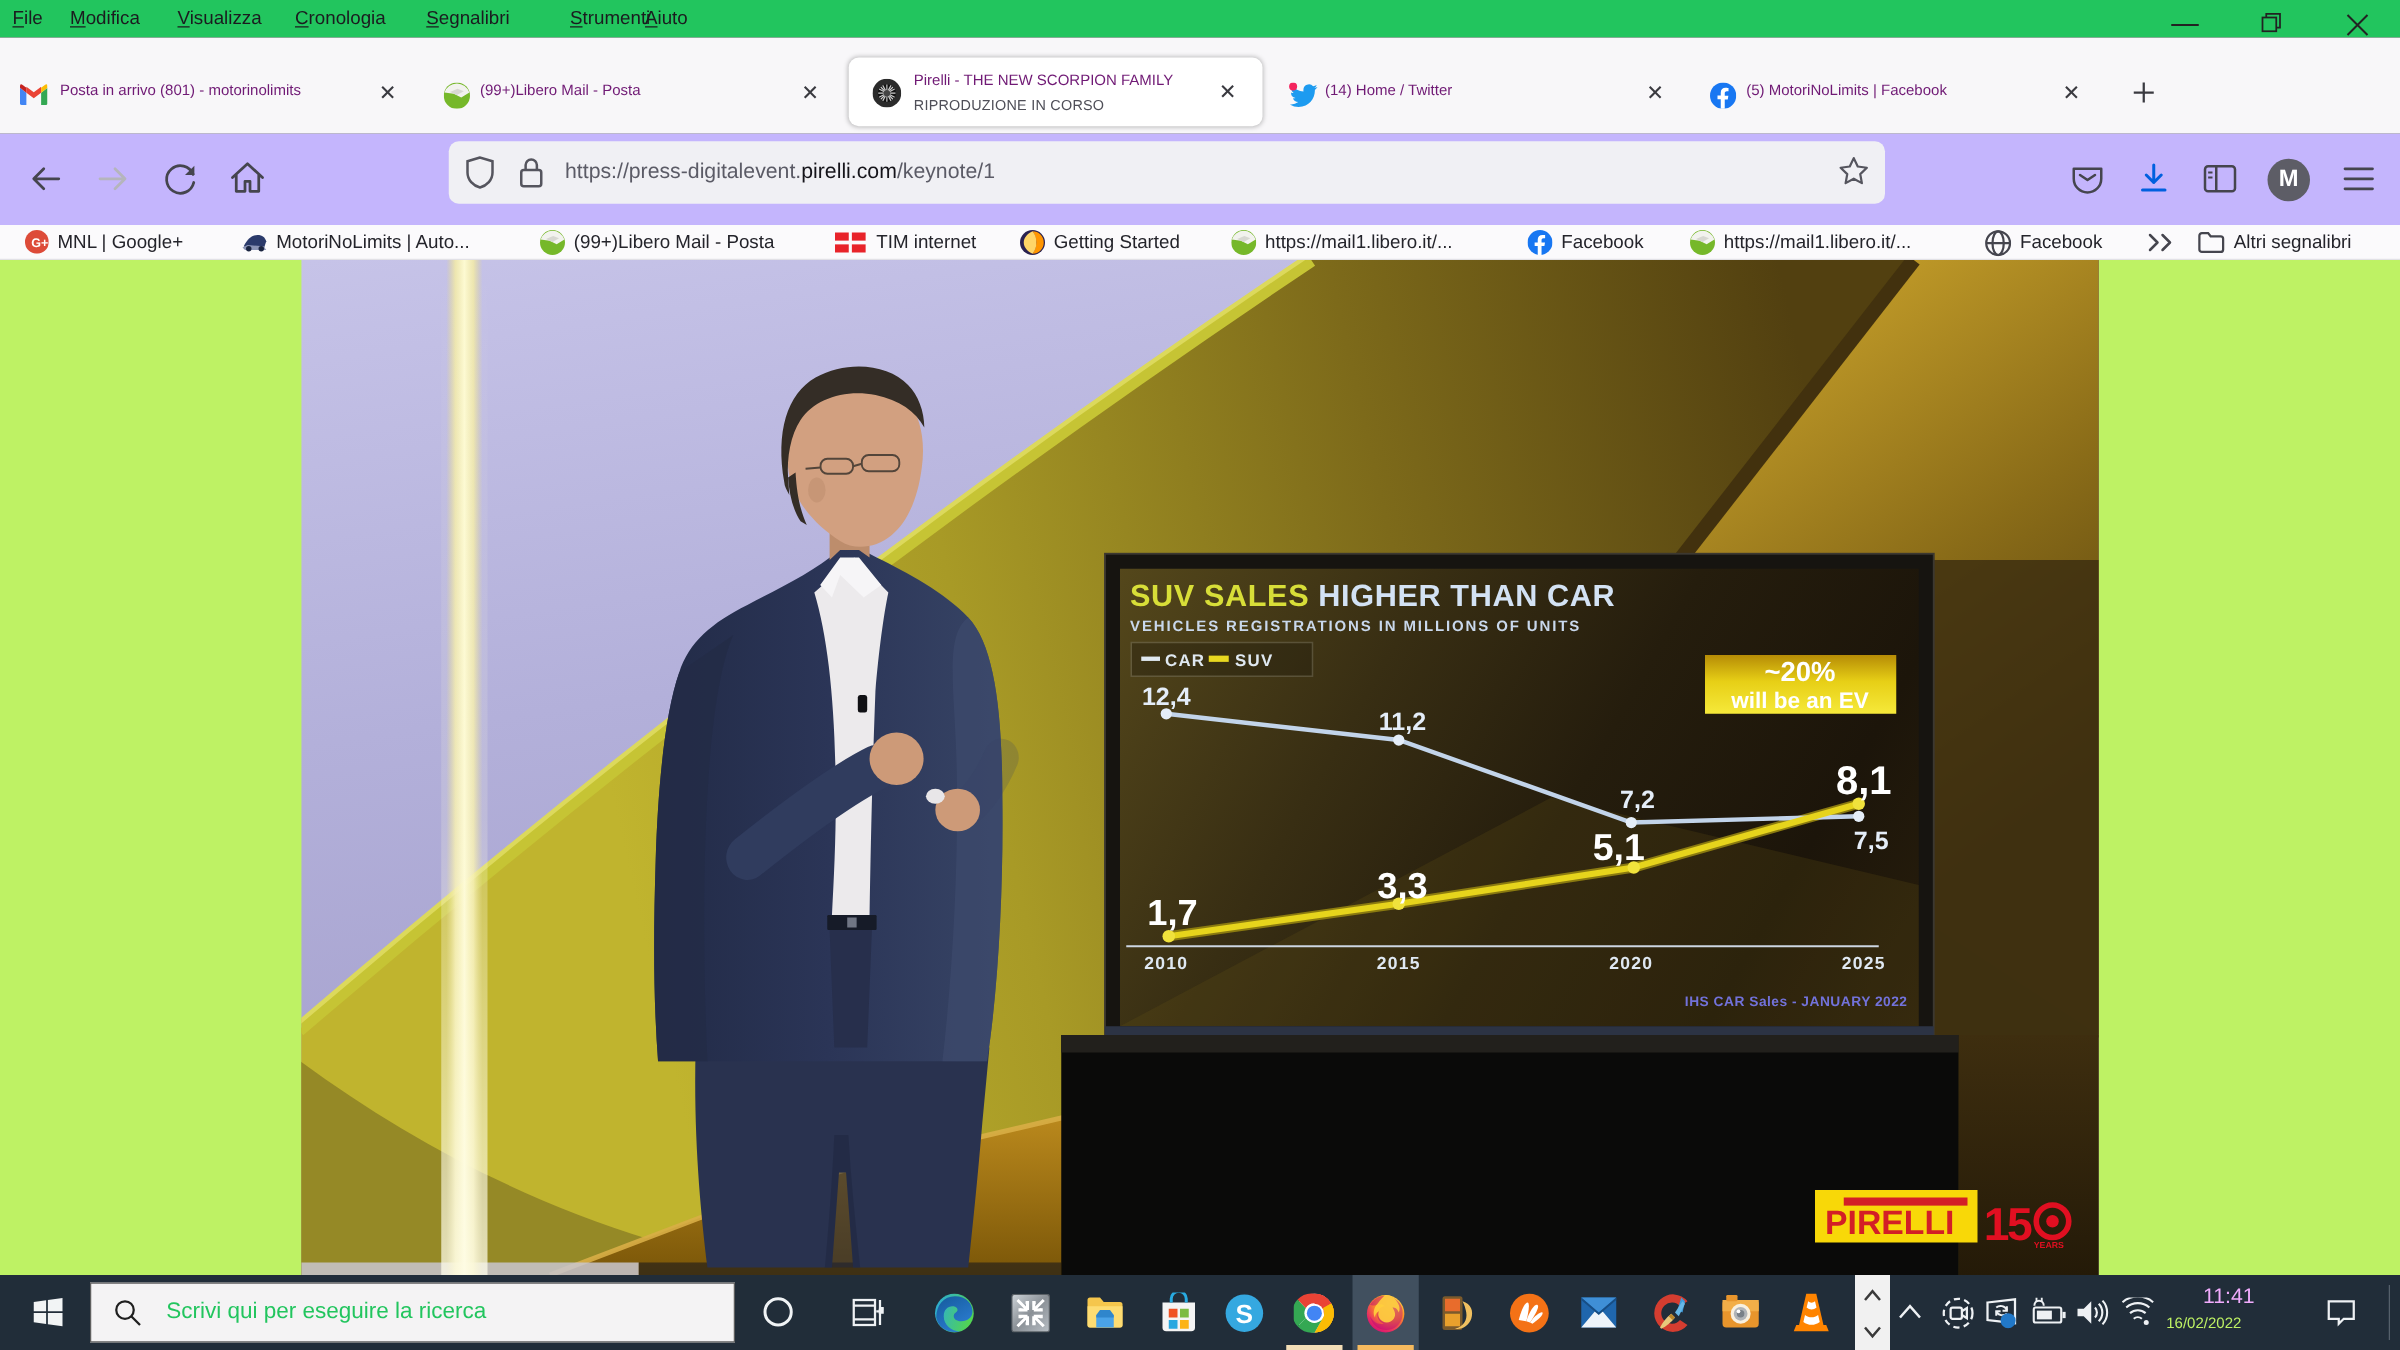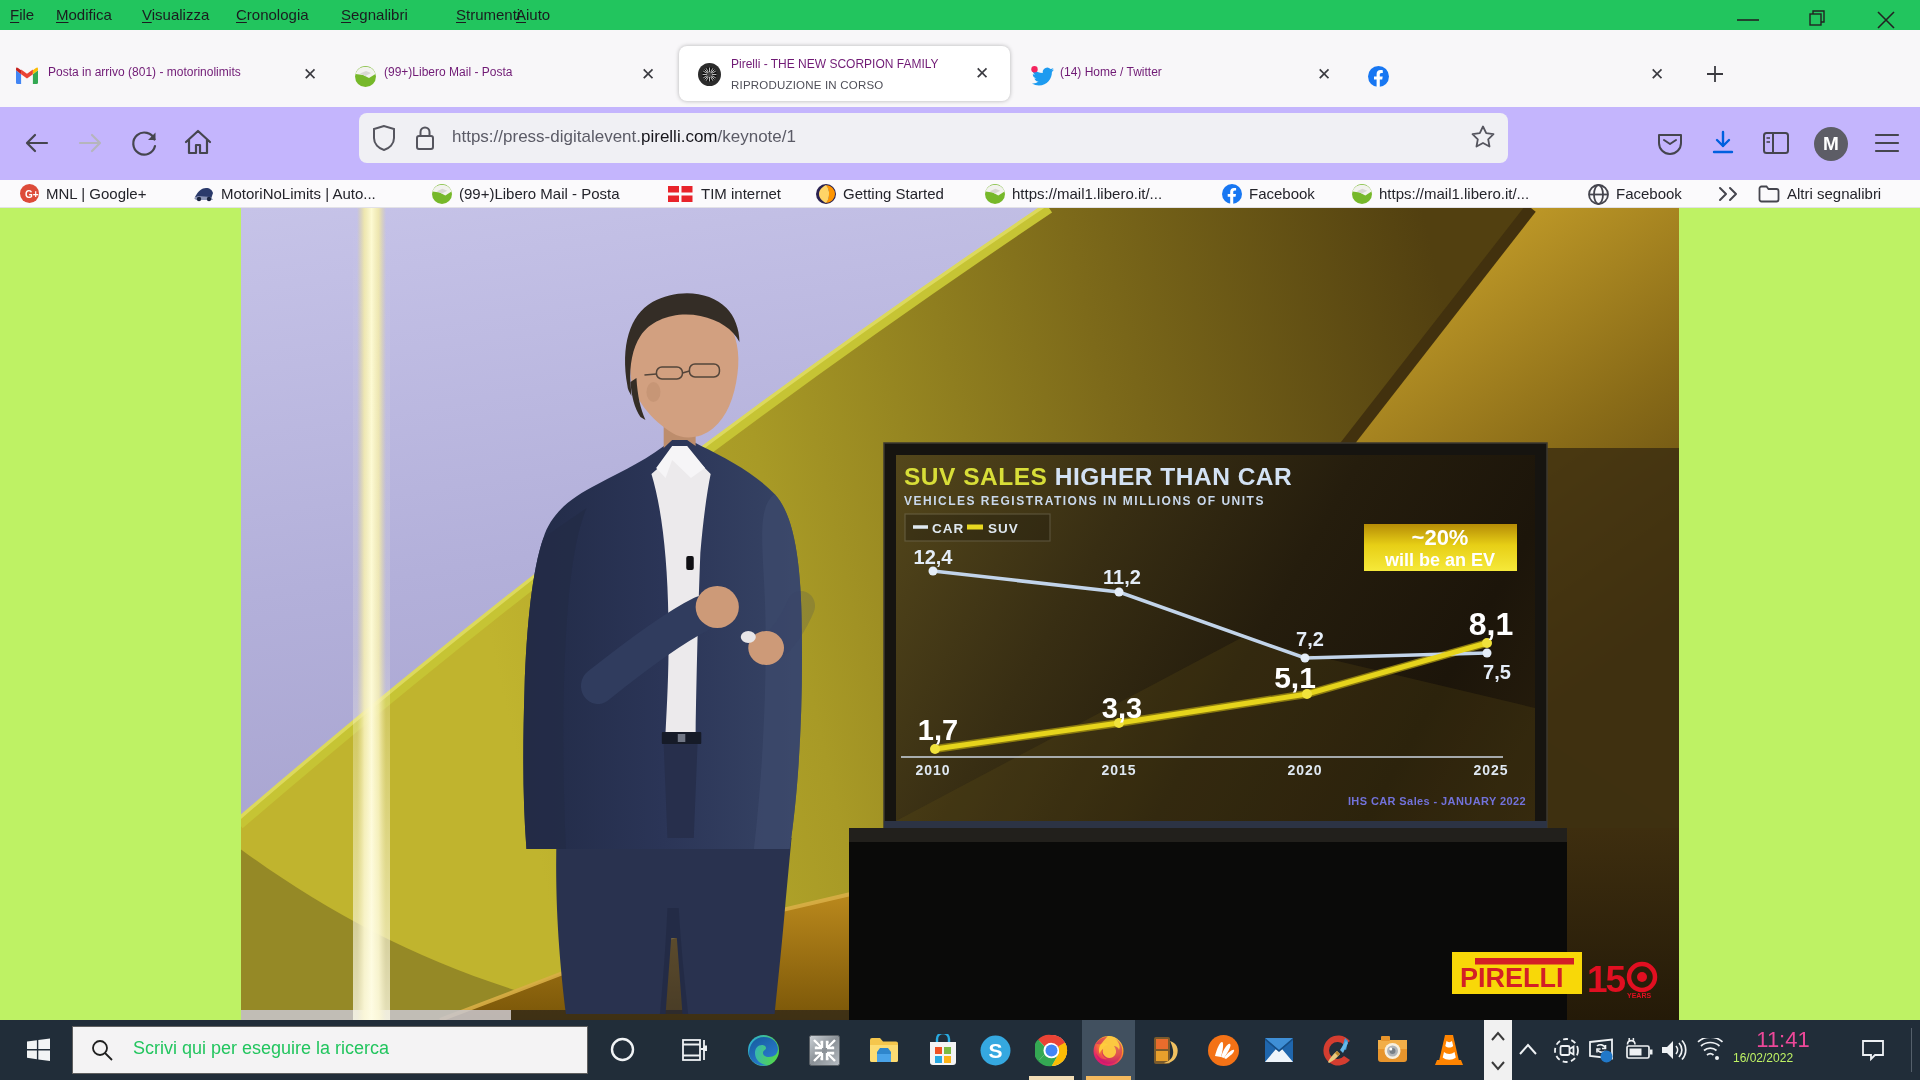--- a/index.html
+++ b/index.html
@@ -82,20 +82,21 @@
   <path d="M23 3.6c-.8.4-1.7.6-2.6.8A4.6 4.6 0 0 0 22.4 1.9c-.9.5-1.9.9-2.9 1.1A4.5 4.5 0 0 0 11.7 6.1c0 .4 0 .7.1 1A12.8 12.8 0 0 1 2.5 2.4a4.5 4.5 0 0 0 1.4 6A4.4 4.4 0 0 1 1.8 7.9v.1a4.5 4.5 0 0 0 3.6 4.4 4.6 4.6 0 0 1-2 .1 4.5 4.5 0 0 0 4.2 3.1A9.1 9.1 0 0 1 .9 17.5 12.8 12.8 0 0 0 7.9 19.6c8.4 0 13-7 13-13v-.6A9.3 9.3 0 0 0 23 3.6Z" fill="#1d9bf0"></path>
   <circle cx="3.5" cy="3.2" r="3.2" fill="#f4245e"></circle>
  </svg>
  <span class="tab" style="left:1060px;top:35px">(14) Home / Twitter</span>
  <span class="tabx" style="left:1317px;top:34px">✕</span>
 
  <svg class="abs" style="left:1368px;top:36px" width="21" height="21" viewBox="0 0 21 21">
   <circle cx="10.5" cy="10.5" r="10.5" fill="#1877f2"></circle>
   <path d="M14.2 13.5l.5-3h-2.9V8.6c0-.9.4-1.7 1.7-1.7h1.3V4.3s-1.2-.2-2.3-.2c-2.4 0-3.9 1.4-3.9 4v2.3H6v3h2.6V21a10.7 10.7 0 0 0 3.2 0v-7.5Z" fill="#fff"></path>
  </svg>
+ <span class="tab" style="left:1397px;top:35px">(5) MotoriNoLimits | Facebook</span>
  <span class="tabx" style="left:1650px;top:34px">✕</span>
  <svg class="abs" style="left:1702px;top:31px" width="26" height="26" viewBox="0 0 26 26">
       <path d="M13 5v16M5 13h16" stroke="#3a3a40" stroke-width="1.8"></path>
     </svg>
 </div>
 
 <div id="navbar">
  <svg class="abs" style="left:19px;top:18px" width="36" height="36" viewBox="0 0 36 36">
   <path d="M28 18H9M16 10l-8 8 8 8" fill="none" stroke="#45454e" stroke-width="2.2" stroke-linecap="round" stroke-linejoin="round"></path>
  </svg>
@@ -590,20 +591,20 @@
  <svg class="abs" style="left:1659px;top:18px" width="28" height="24" viewBox="0 0 28 24">
   <path d="M3 9 h5 l6-6 v18 l-6-6 h-5 Z" fill="#eef1f4"></path>
   <path d="M17 8 a6 6 0 0 1 0 8 M20 5 a10 10 0 0 1 0 14 M23 2.5 a14 14 0 0 1 0 19" fill="none" stroke="#eef1f4" stroke-width="1.7"></path>
  </svg>
 
  <svg class="abs" style="left:1696px;top:18px" width="28" height="24" viewBox="0 0 28 24">
   <path d="M11 17 a5 5 0 0 1 6.5 0 M8 12.5 a9.5 9.5 0 0 1 12.5 0 M5 8 a14 14 0 0 1 18.5 0 M2 3.8 a18.5 18.5 0 0 1 24.5 0" fill="none" stroke="#eef1f4" stroke-width="1.7"></path>
   <circle cx="21" cy="20" r="2" fill="#eef1f4"></circle>
  </svg>
 
- <span class="abs" style="left:1744px;top:7px;width:78px;text-align:center;font-size:22px;color:#ec4899">11:41</span>
+ <span class="abs" style="left:1744px;top:7px;width:78px;text-align:center;font-size:17px;color:#f0abfc">11:41</span>
  <span class="abs" style="left:1733px;top:31px;width:100px;text-align:left;font-size:12px;color:#bef264">16/02/2022</span>
  <div class="abs" style="left:1911px;top:8px;width:1px;height:44px;background:#55606b"></div>
 
  <svg class="abs" style="left:1860px;top:18px" width="26" height="24" viewBox="0 0 26 24">
   <path d="M3 3 h20 v14 h-8 l-4 4 v-4 h-8 Z" fill="none" stroke="#eef1f4" stroke-width="1.8"></path>
  </svg>
 </div>
 
 </body></html>

